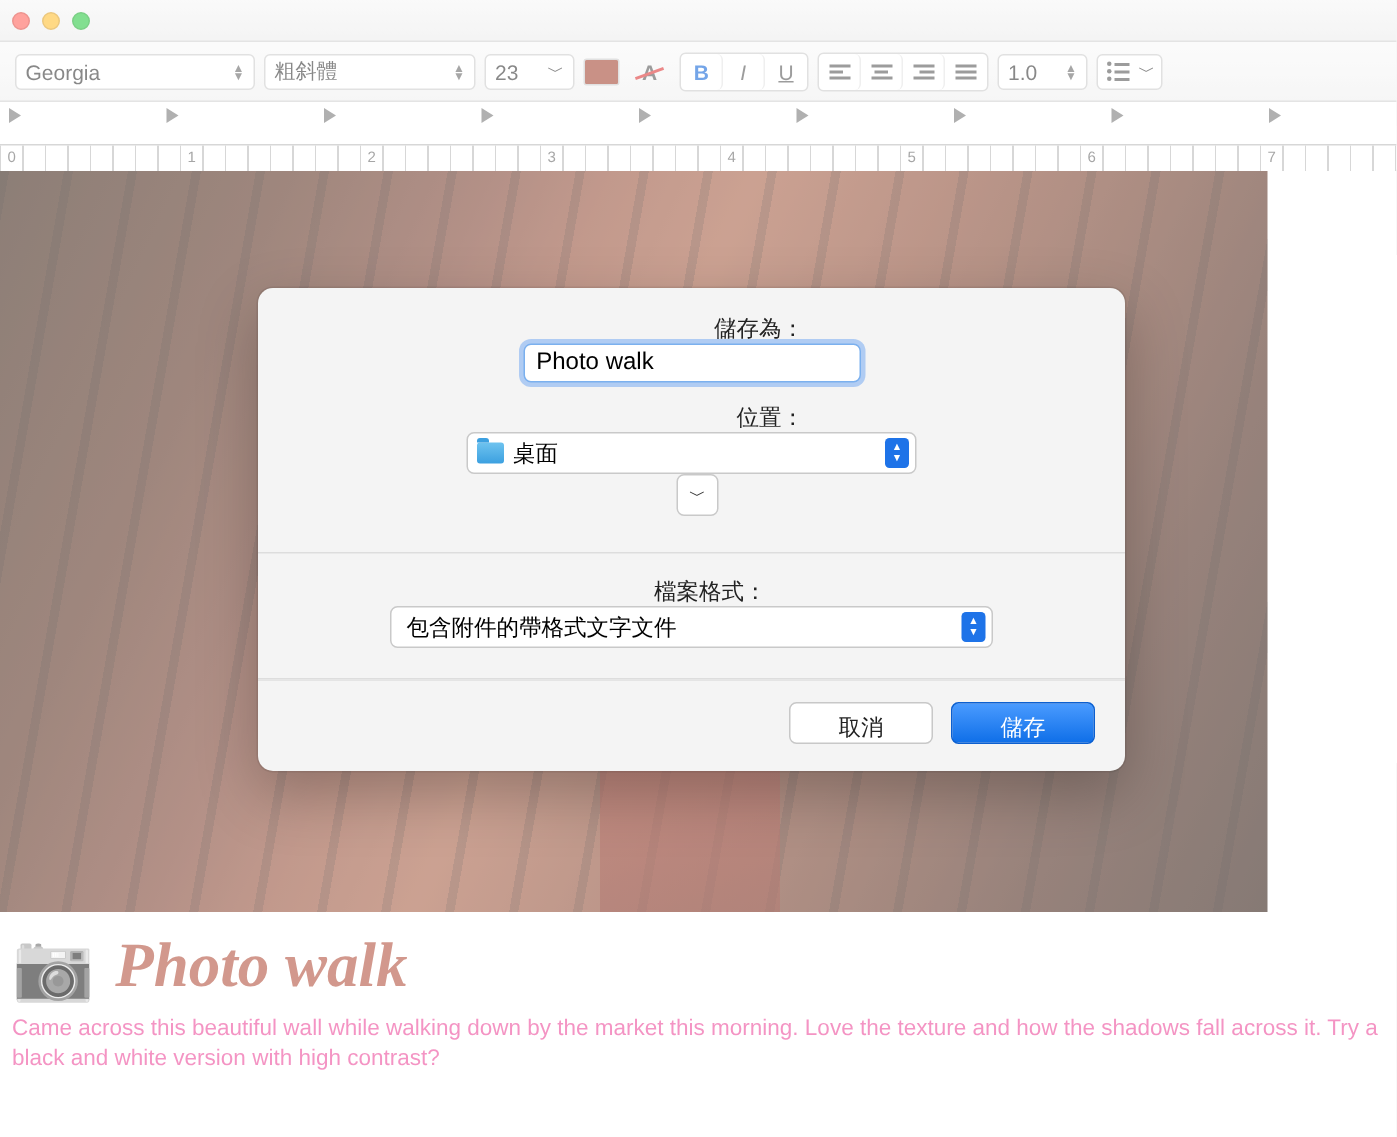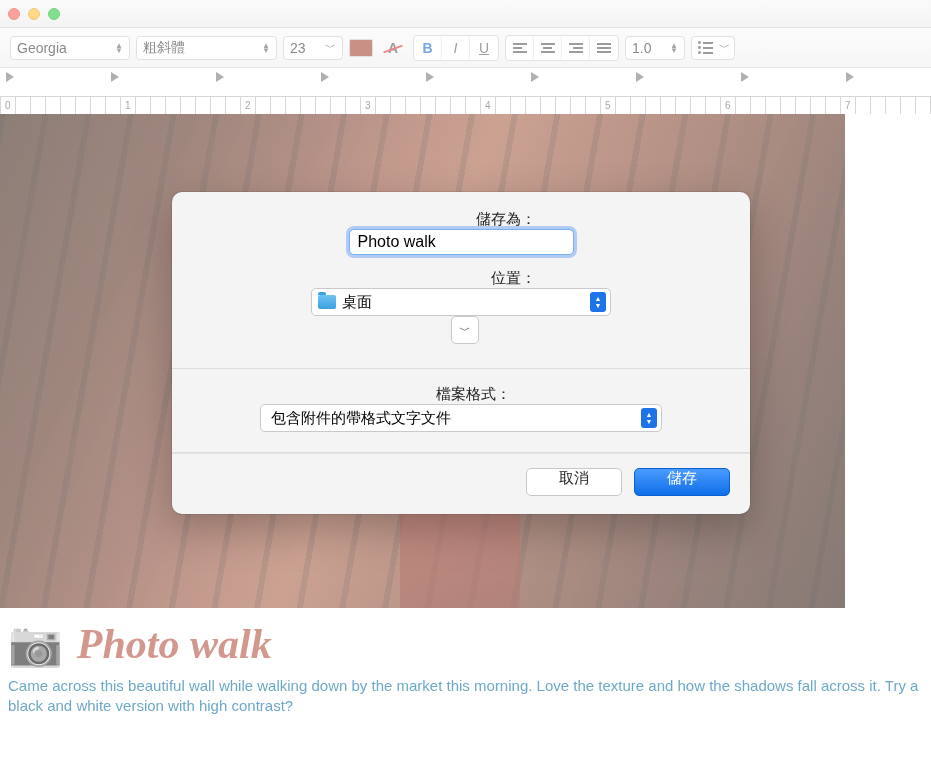--- a/index.html
+++ b/index.html
@@ -147,21 +147,21 @@
     .doc-title {
       font-family: Georgia, serif;
       font-style: italic;
       font-weight: bold;
       font-size: 42px;
       color:#b24f3b;
     }
     .para {
       font-family: "Helvetica Neue", Arial, sans-serif;
       font-size:15px;
-      color:#0369a1;
+      color:#ec4899;
       margin-top:6px;
       line-height:1.35;
     }
     
     .sheet {
       position:absolute;
       left:172px; top:192px;
       width:578px;
       background:#f4f4f4;
       border-radius:10px;
@@ -213,21 +213,21 @@
       border:1px solid #c9c9c9; border-radius:5px;background:#fff;
       height:28px; padding:0 4px 0 10px; width:402px;
       font-size:15px;
     }
     .button-row {
       display:flex; justify-content:flex-end; gap:12px; padding:14px 20px 18px;
       border-top:1px solid #e4e4e4;
     }
     .btn {
       min-width:96px; height:28px; border-radius:5px; font-size:15px;
-      display:flex;align-items:flex-start;justify-content:center;
+      display:flex;align-items:flex-end;justify-content:center;
     }
     .btn-default { background:#fff; border:1px solid #c8c8c8; color:#222;}
     .btn-primary {
       background:linear-gradient(#4a9bff,#0f6fe8); color:#fff; border:1px solid #0b5fd0;
     }
     .chev { font-size:11px; color:#333; }
     .align-ico{
       display:flex;flex-direction:column;gap:2px;width:14px;
     }
     .align-ico span{height:2px;background:#555;}
@@ -244,21 +244,21 @@
 
 <div class="titlebar">
   <div class="traffic">
     <span class="t-red"></span>
     <span class="t-yel"></span>
     <span class="t-grn"></span>
   </div>
 </div>
 
 <div class="toolbar">
-  <div class="combo" style="width:120px">
+  <div class="combo" style="width:160px">
     <span>Georgia</span>
     <span style="flex:1"></span>
     <span class="arrows">
         <span>▲</span>
         <span>▼</span>
       </span>
   </div>
   <div class="combo" style="width:141px">
     <span>粗斜體</span>
     <span style="flex:1"></span>

